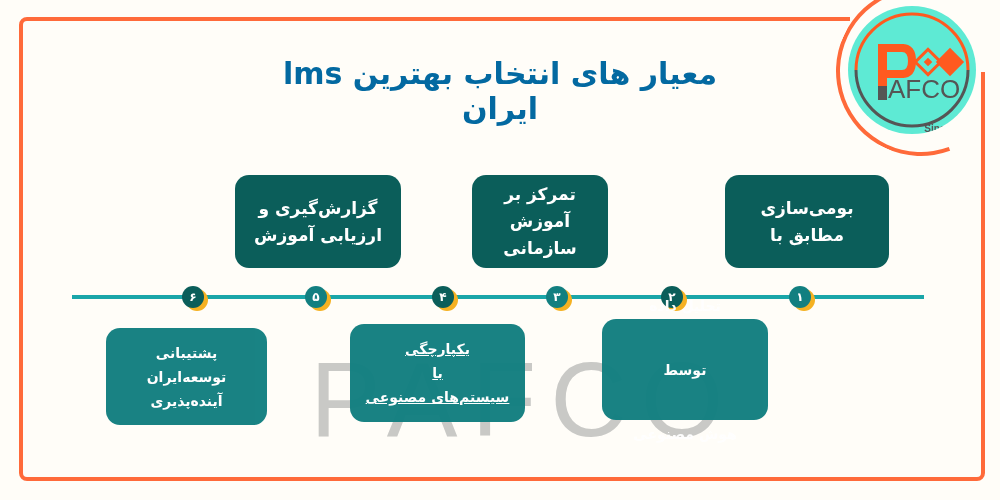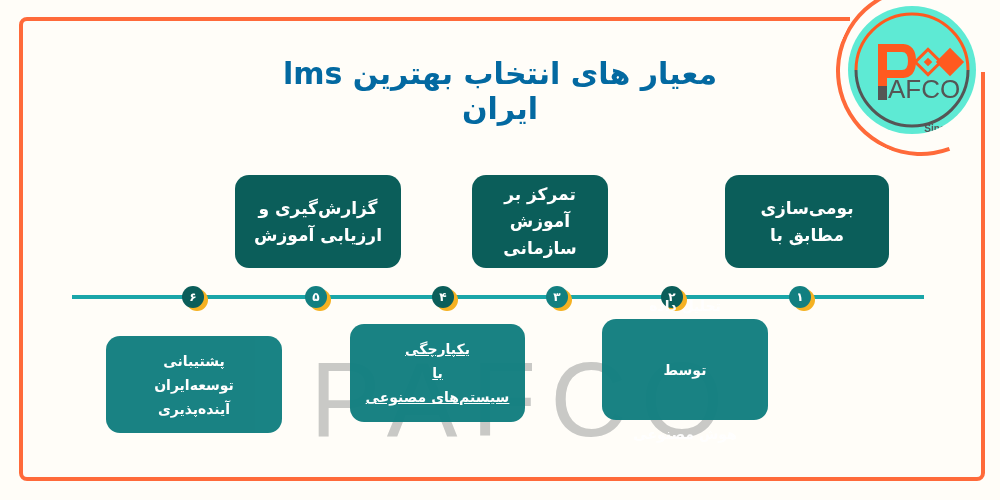--- a/index.html
+++ b/index.html
@@ -182,21 +182,21 @@
 </div>
 <div class="box top" style="left:472px; top:175px; width:136px; height:93px;">
   <span>تمرکز بر</span>
   <span>آموزش سازمانی</span>
 </div>
 <div class="box top" style="left:717px; top:175px; width:164px; height:93px;margin-left:8px;">
   <span>بومی‌سازی</span>
   <span>مطابق با</span>
 </div>
 
-<div class="box bottom" style="left:106px; top:336px; width:176px; height:97px;">
+<div class="box bottom" style="left:106px; top:328px; width:161px; height:97px;">
   <span>پشتیبانی</span>
   <span>توسعه‌ایران</span>
   <span>آینده‌پذیری</span>
 </div>
 <div class="box bottom" style="left:350px; top:324px; width:175px; height:98px;text-decoration:underline;">
   <span>یکپارچگی</span>
   <span>با</span>
   <span>سیستم‌های مصنوعی</span>
 </div>
 <div class="box bottom" style="left:602px; top:319px; width:166px; height:101px;gap:40px;">

